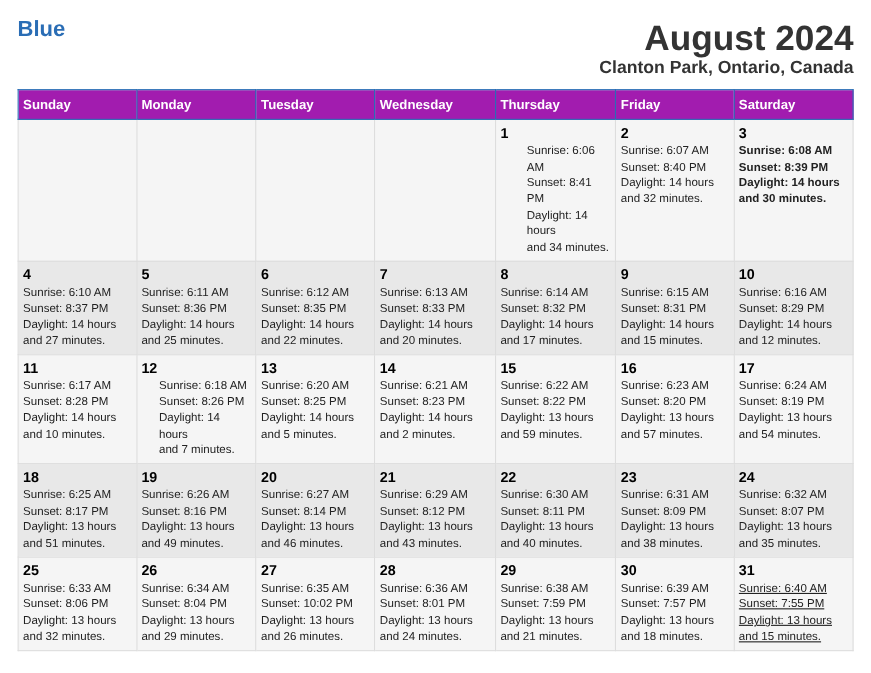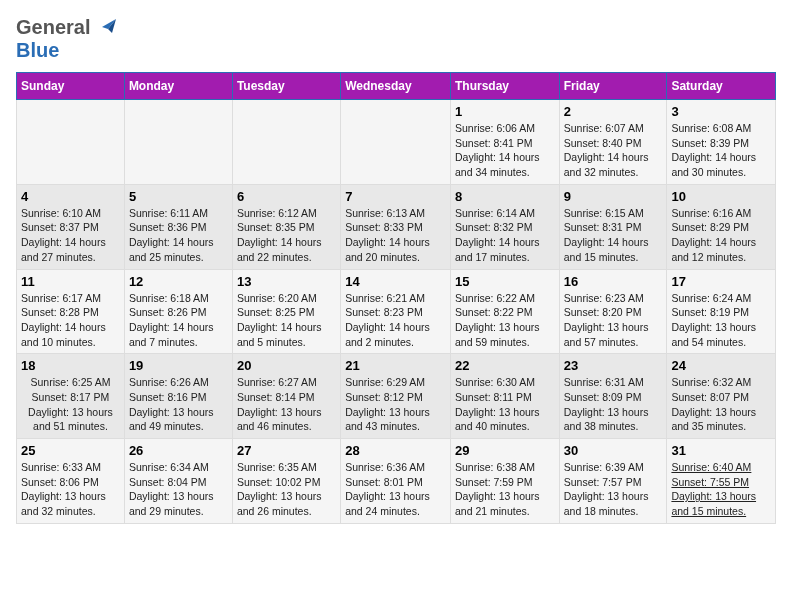--- a/index.html
+++ b/index.html
@@ -84,28 +84,25 @@
     }
     .empty-cell {
       background-color: inherit;
     }
   </style>
 </head>
 <body>
 
 <div class="header-area">
   <div class="logo">
-    <div class="logo-row">
-      <span style="font-size:20px;font-weight:bold;color:#555;">General</span>
-      <svg width="22" height="22" viewBox="0 0 22 22" style="margin-left:2px;margin-top:-4px;">
-        <polygon points="8,12 22,4 14,14" fill="#2a6db5"></polygon>
-        <polygon points="14,14 22,4 18,18" fill="#1a4d8a"></polygon>
-      </svg>
-    </div>
     <div style="font-size:20px;font-weight:bold;color:#2a6db5;">Blue</div>
+  </div>
+  <div class="title-area">
+    <div class="month-year">August 2024</div>
+    <div class="location">Clanton Park, Ontario, Canada</div>
   </div>
 </div>
 
 <table>
   <thead>
     <tr>
     <th>Sunday</th>
         <th>Monday</th>
         <th>Tuesday</th>
         <th>Wednesday</th>
@@ -115,35 +112,35 @@
       </tr>
   </thead>
   <tbody id="calendar-body">
   <tr>
         <td class="empty-cell"></td>
         <td class="empty-cell"></td>
         <td class="empty-cell"></td>
         <td class="empty-cell"></td>
         <td>
           <span class="day-num">1</span>
-          <div class="day-detail" style="white-space: pre-line;">Sunrise: 6:06 AM
+          <div class="day-detail" style="white-space: pre-line; margin-left: 24px;">Sunrise: 6:06 AM
 Sunset: 8:41 PM
 Daylight: 14 hours
 and 34 minutes.</div>
         </td>
         <td>
           <span class="day-num">2</span>
           <div class="day-detail" style="white-space: pre-line;">Sunrise: 6:07 AM
 Sunset: 8:40 PM
 Daylight: 14 hours
 and 32 minutes.</div>
         </td>
         <td>
           <span class="day-num">3</span>
-          <div class="day-detail" style="white-space: pre-line;">Sunrise: 6:08 AM
+          <div class="day-detail" style="white-space: pre-line; font-weight: bold;">Sunrise: 6:08 AM
 Sunset: 8:39 PM
 Daylight: 14 hours
 and 30 minutes.</div>
         </td>
       </tr>
       <tr>
         <td>
           <span class="day-num">4</span>
           <div class="day-detail" style="white-space: pre-line;">Sunrise: 6:10 AM
 Sunset: 8:37 PM
@@ -196,21 +193,21 @@
       <tr>
         <td>
           <span class="day-num">11</span>
           <div class="day-detail" style="white-space: pre-line;">Sunrise: 6:17 AM
 Sunset: 8:28 PM
 Daylight: 14 hours
 and 10 minutes.</div>
         </td>
         <td>
           <span class="day-num">12</span>
-          <div class="day-detail" style="white-space: pre-line;">Sunrise: 6:18 AM
+          <div class="day-detail" style="white-space: pre-line; margin-left: 16px;">Sunrise: 6:18 AM
 Sunset: 8:26 PM
 Daylight: 14 hours
 and 7 minutes.</div>
         </td>
         <td>
           <span class="day-num">13</span>
           <div class="day-detail" style="white-space: pre-line;">Sunrise: 6:20 AM
 Sunset: 8:25 PM
 Daylight: 14 hours
 and 5 minutes.</div>
@@ -240,21 +237,21 @@
           <span class="day-num">17</span>
           <div class="day-detail" style="white-space: pre-line;">Sunrise: 6:24 AM
 Sunset: 8:19 PM
 Daylight: 13 hours
 and 54 minutes.</div>
         </td>
       </tr>
       <tr>
         <td>
           <span class="day-num">18</span>
-          <div class="day-detail" style="white-space: pre-line; text-align: center;">Sunrise: 6:25 AM
+          <div class="day-detail" style="white-space: pre-line;">Sunrise: 6:25 AM
 Sunset: 8:17 PM
 Daylight: 13 hours
 and 51 minutes.</div>
         </td>
         <td>
           <span class="day-num">19</span>
           <div class="day-detail" style="white-space: pre-line;">Sunrise: 6:26 AM
 Sunset: 8:16 PM
 Daylight: 13 hours
 and 49 minutes.</div>

